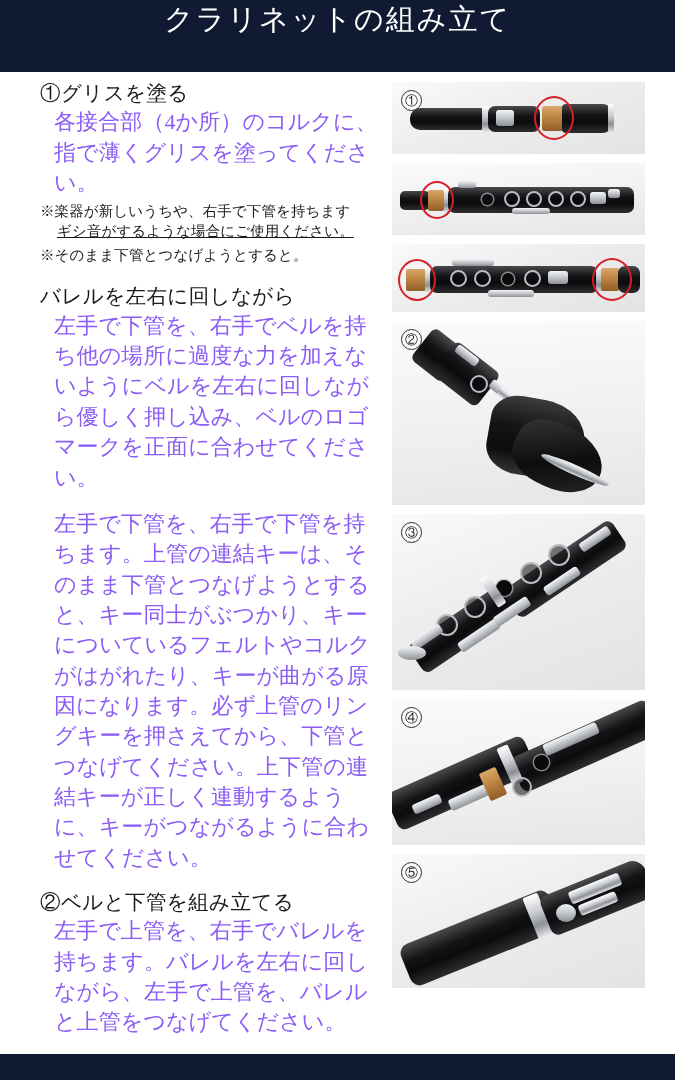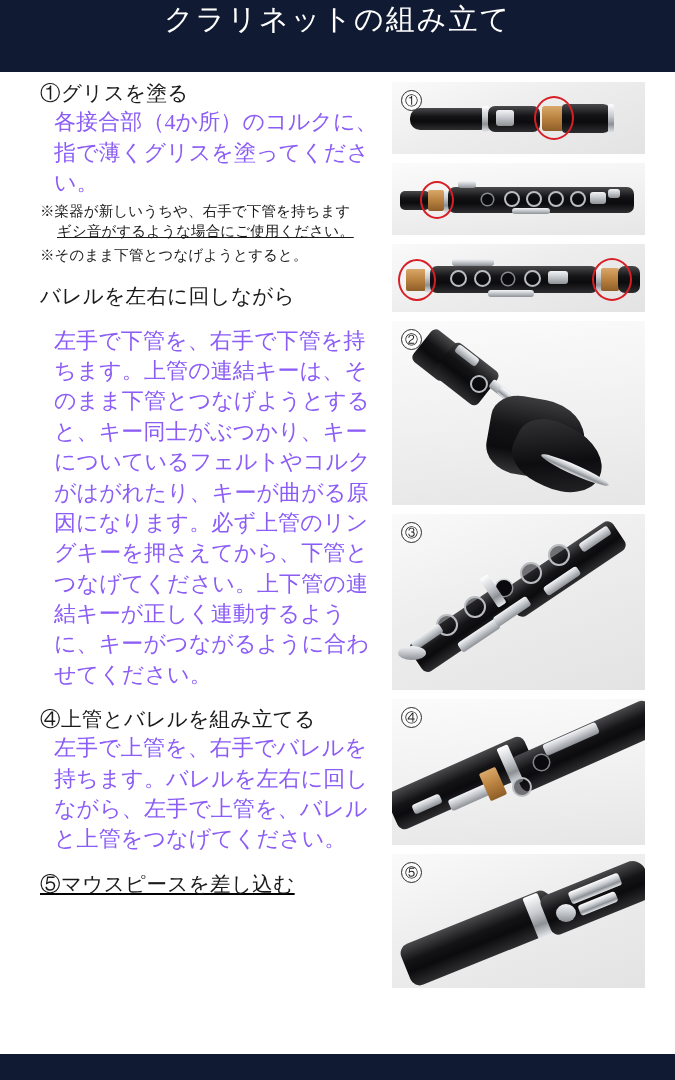--- a/index.html
+++ b/index.html
@@ -180,28 +180,29 @@
         <p class="step-body">各接合部（4か所）のコルクに、指で薄くグリスを塗ってください。</p>
         <p class="step-note">
           <span>※楽器が新しいうちや、右手で下管を持ちます</span>
           <span class="indent">ギシ音がするような場合にご使用ください。</span>
         </p>
         <p class="step-note">※そのまま下管とつなげようとすると。</p>
       </div>
 
       <div class="step" style="margin-top:18px;">
         <p class="step-title">バレルを左右に回しながら</p>
+        <p class="step-body">左手で下管を、右手でベルを持ち他の場所に過度な力を加えないようにベルを左右に回しながら優しく押し込み、ベルのロゴマークを正面に合わせてください。</p>
       </div>
 
       <div class="step" style="margin-top:16px;">
         <p class="step-body">左手で下管を、右手で下管を持ちます。上管の連結キーは、そのまま下管とつなげようとすると、キー同士がぶつかり、キーについているフェルトやコルクがはがれたり、キーが曲がる原因になります。必ず上管のリングキーを押さえてから、下管とつなげてください。上下管の連結キーが正しく連動するように、キーがつながるように合わせてください。</p>
       </div>
 
       <div class="step" style="margin-top:16px;">
-        <p class="step-title">④上管とバレルを組み立てる</p>
+        <p class="step-title">②ベルと下管を組み立てる</p>
         <p class="step-body">左手で上管を、右手でバレルを持ちます。バレルを左右に回しながら、左手で上管を、バレルと上管をつなげてください。</p>
       </div>
 
       <div class="step" style="margin-top:16px;text-decoration:underline;">
         <p class="step-title">⑤マウスピースを差し込む</p>
       </div>
 
     </div>
 
     <div class="col-right">

